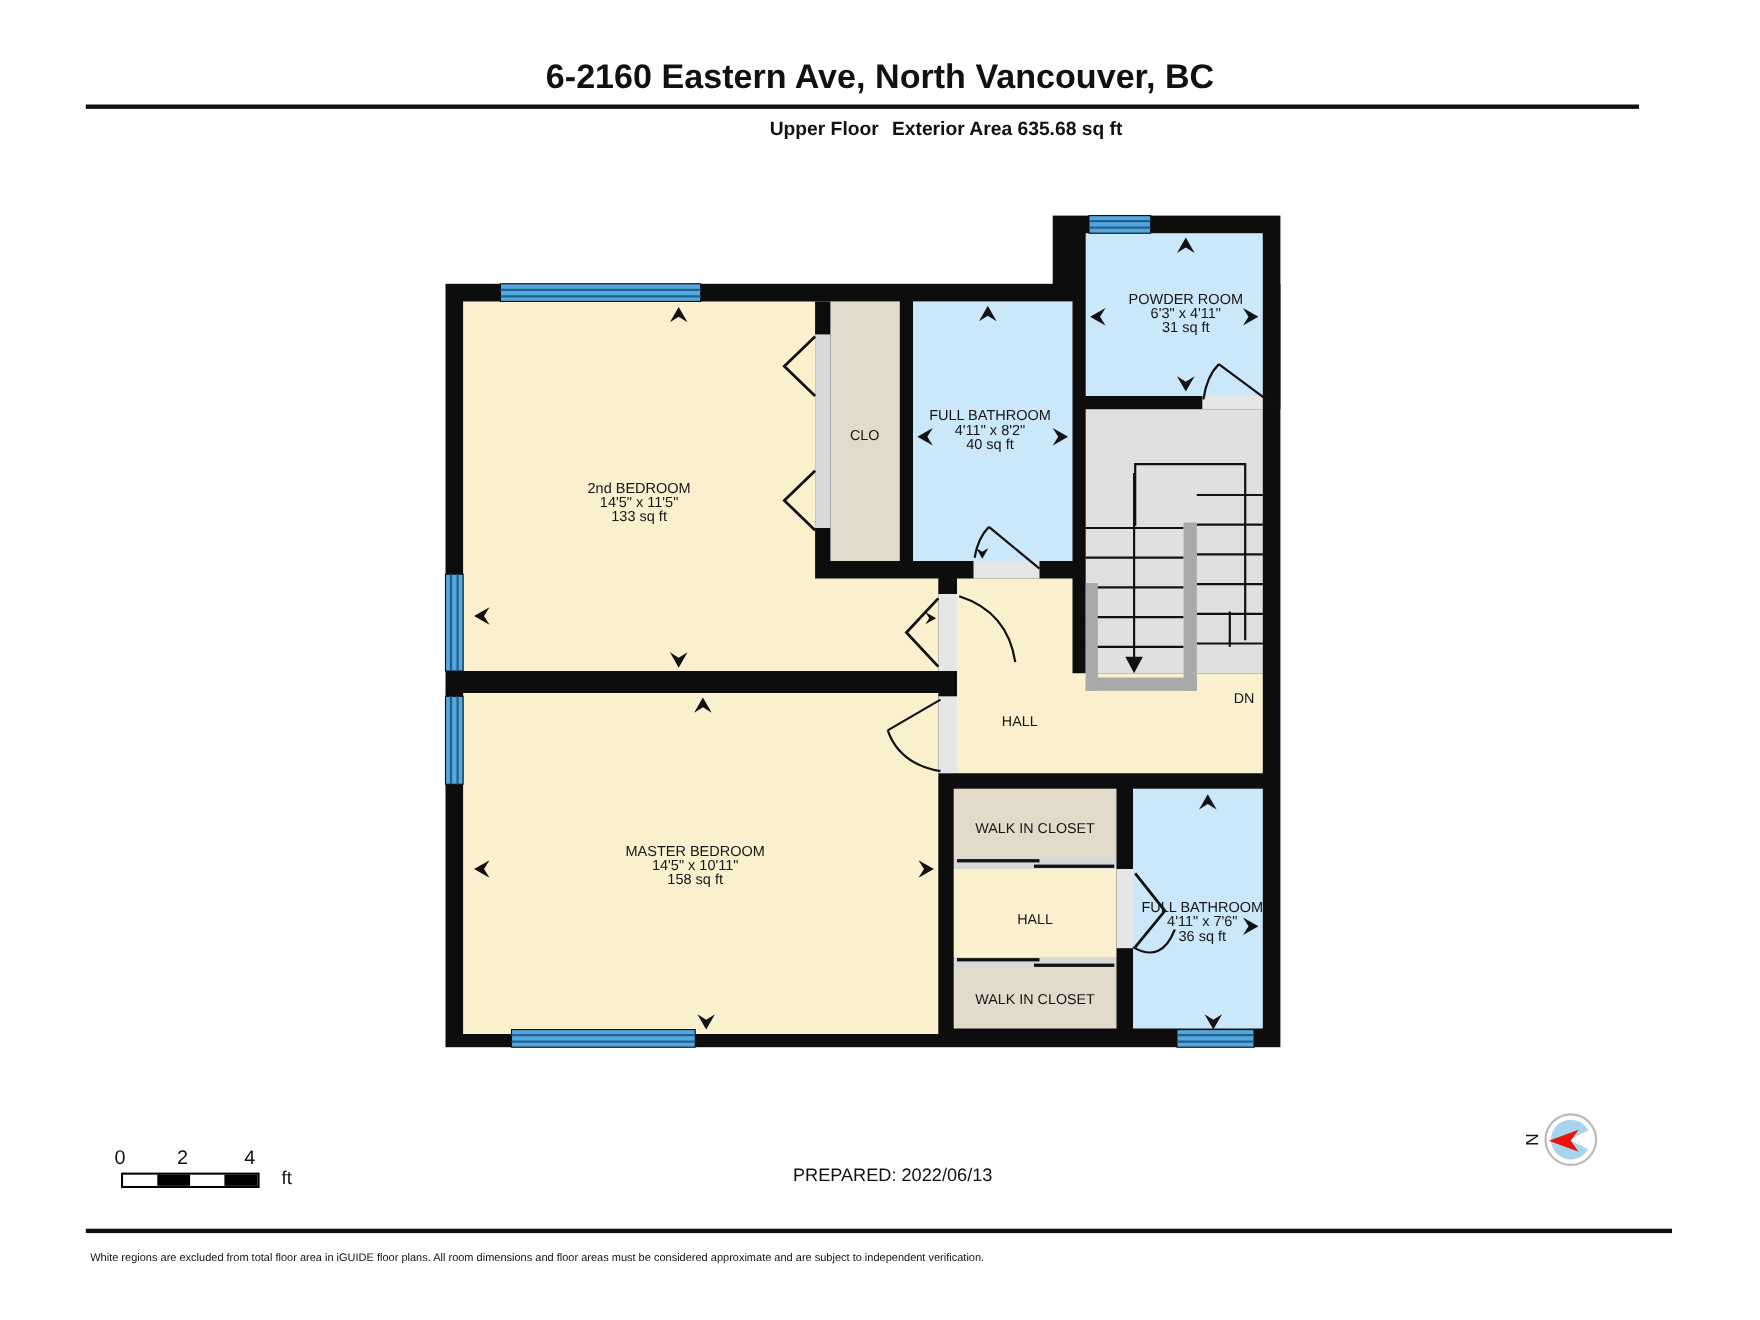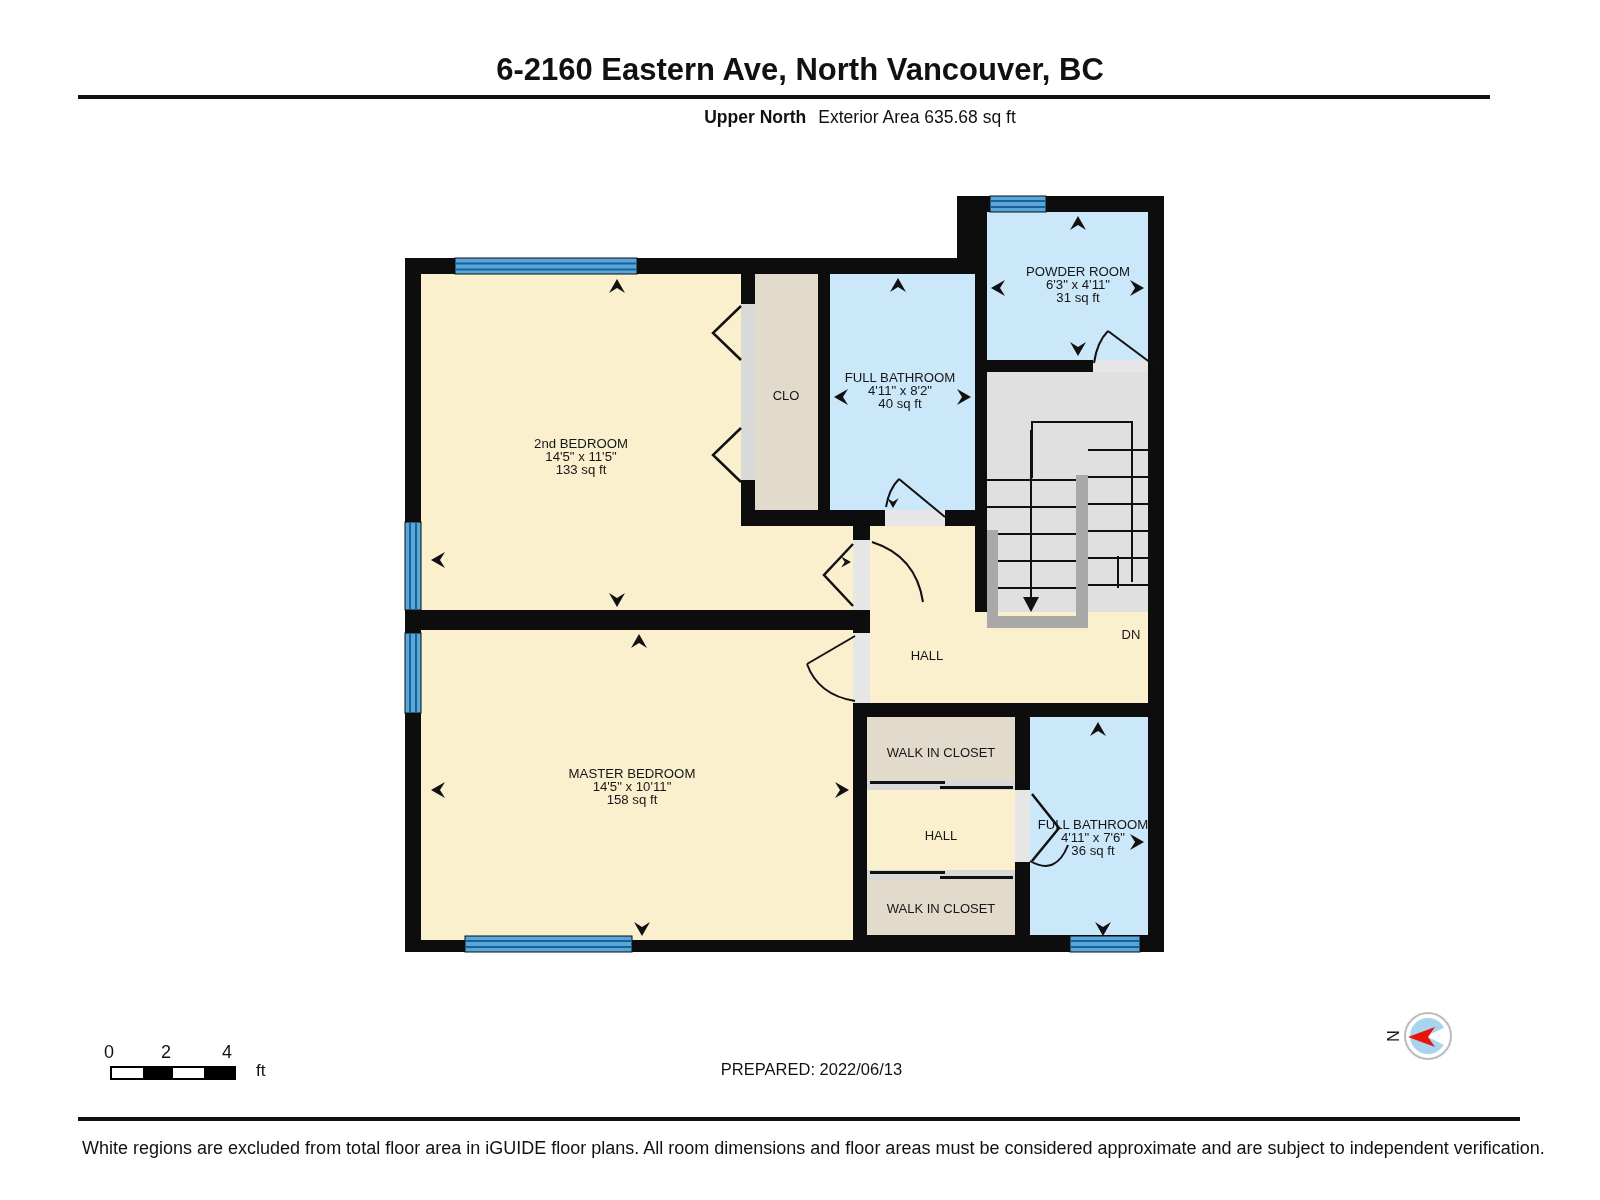--- a/index.html
+++ b/index.html
@@ -2,41 +2,41 @@
 <html><head>
 <meta charset="utf-8">
 <style>
   html,body{margin:0;padding:0;background:#ffffff;}
   body{width:1600px;height:1200px;position:relative;font-family:"Liberation Sans",sans-serif;color:#111;}
   .abs{position:absolute;}
   #title{top:52px;left:0;right:0;text-align:center;font-size:31px;font-weight:bold;letter-spacing:0px;}
   #rule-top{top:95px;left:78px;width:1412px;height:4px;background:#111;}
   #subtitle{top:107px;left:0;right:0;text-align:center;font-size:17.5px;padding-left:120px;}
   #subtitle .floor{font-weight:bold;}
-  #subtitle .area{margin-left:12px;}
+  #subtitle .area{margin-left:12px;font-weight:bold;}
   #plan-svg{top:0;left:0;}
   .scale-num{top:1042px;font-size:18px;}
   #scale-bar{top:1066px;left:110px;width:122px;height:10px;border:2px solid #000;display:flex;}
   #scale-bar div{flex:1 1 0;}
   .seg-w{background:#fff;} .seg-b{background:#000;}
   #scale-unit{top:1061px;left:256px;font-size:17px;}
   #prepared{top:1060px;left:0;right:0;text-align:center;font-size:16.5px;margin-left:23px;}
   #rule-bottom{top:1117px;left:78px;width:1442px;height:4px;background:#111;}
-  #disclaimer{top:1138px;left:82px;font-size:18px;}
+  #disclaimer{top:1138px;left:82px;font-size:10px;}
   svg text{font-family:"Liberation Sans",sans-serif;fill:#161616;}
   .rlbl{font-size:13.2px;}
   .rlbl-s{font-size:13px;}
 </style>
 </head>
 <body>
 
 <div class="abs" id="title">6-2160 Eastern Ave, North Vancouver, BC</div>
 <div class="abs" id="rule-top"></div>
 <div class="abs" id="subtitle">
-  <span class="floor">Upper North</span><span class="area">Exterior Area 635.68 sq ft</span>
+  <span class="floor">Upper Floor</span><span class="area">Exterior Area 635.68 sq ft</span>
 </div>
 
 <svg class="abs" id="plan-svg" width="1600" height="1200" viewBox="0 0 1600 1200">
   <defs>
     <path id="arrow" d="M0,0 L8,14 L0,9 L-8,14 Z"></path>
   </defs>
 
   <rect x="405" y="258" width="759" height="694" fill="#0d0d0d"></rect>
   <rect x="957" y="196" width="207" height="176" fill="#0d0d0d"></rect>
 

